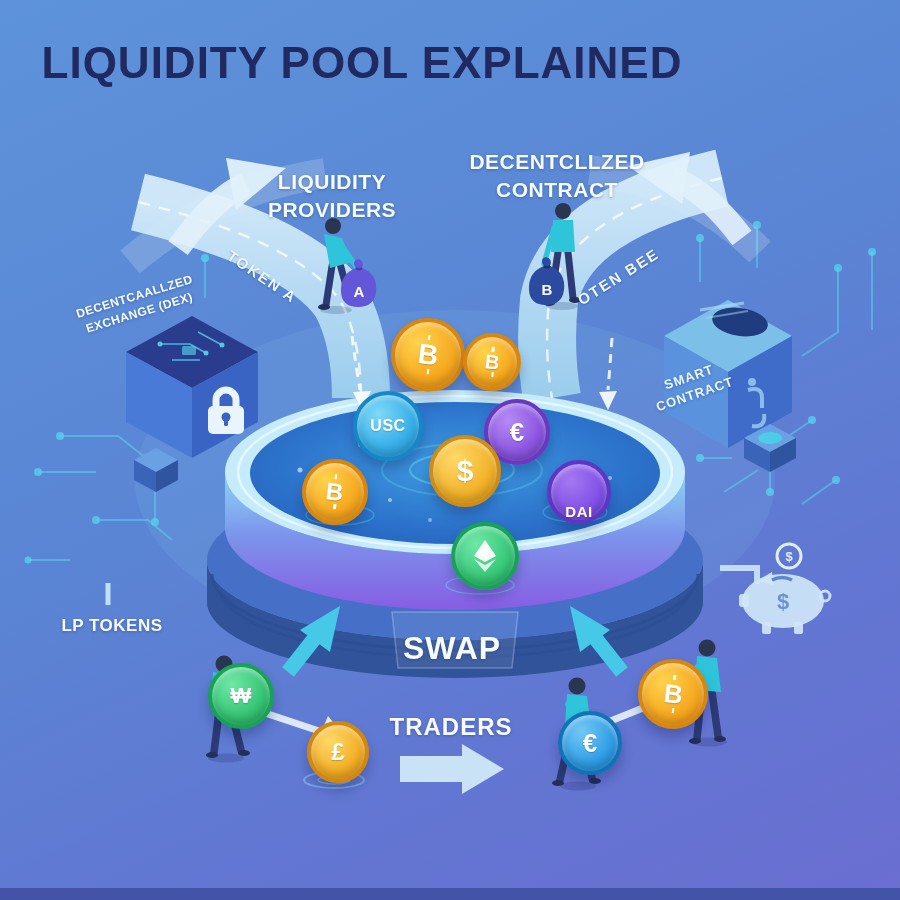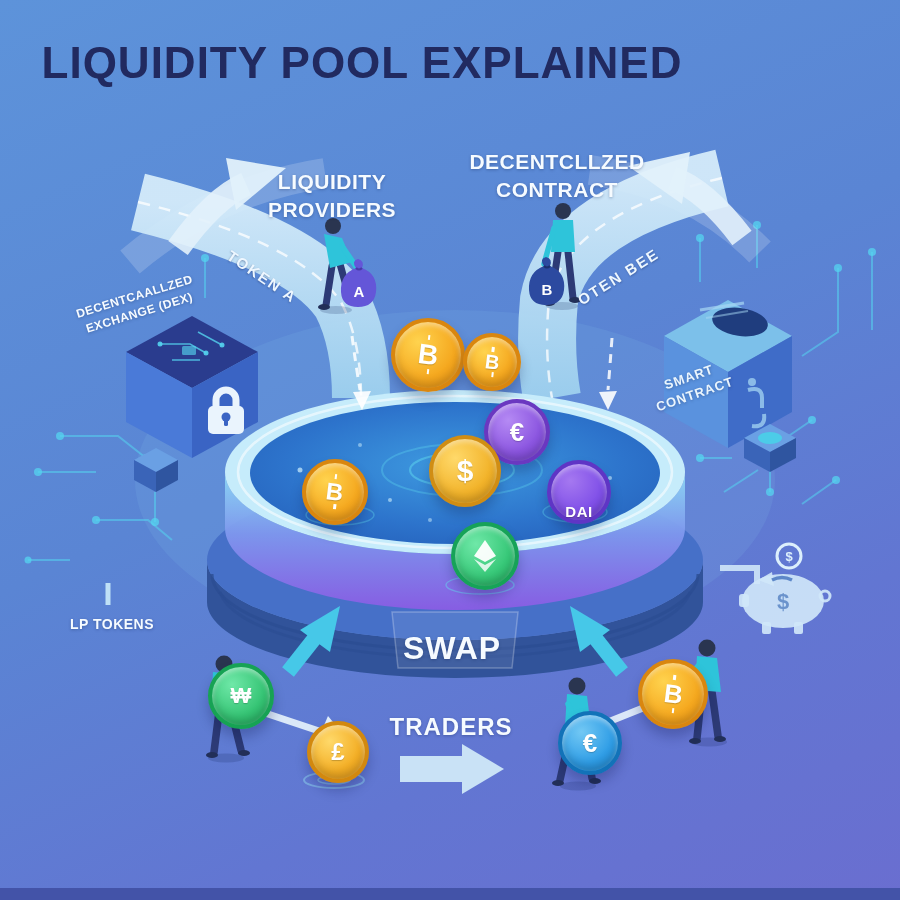--- a/index.html
+++ b/index.html
@@ -321,30 +321,33 @@
 <div class="abs road-label z3" style="left:222px;top:268px;transform:rotate(34deg);">TOKEN A</div>
 <div class="abs road-label z3" style="left:572px;top:268px;transform:rotate(-32deg);">OTEN BEE</div>
 
 <div class="abs lbl z3" style="left:612px;top:368px;width:160px;font-size:13px;line-height:1.4;letter-spacing:1px;transform:rotate(-19deg);color:#eaf5fd;">
   <div>SMART</div>
   <div>CONTRACT</div>
 </div>
 
 <div class="abs lbl z6" style="left:352px;top:630px;width:200px;font-size:32px;letter-spacing:1px;">SWAP</div>
 <div class="abs lbl z6" style="left:351px;top:713px;width:200px;font-size:24px;letter-spacing:1px;">TRADERS</div>
-<div class="abs lbl z3" style="left:22px;top:616px;width:180px;font-size:14px;">LP TOKENS</div>
+<div class="abs lbl z3" style="left:22px;top:616px;width:180px;font-size:17px;">LP TOKENS</div>
 
 <div class="coin btc" style="left:391px;top:318px;width:66px;height:66px;background:radial-gradient(circle at 35% 30%,#ffd34e,#f5a81f 60%,#ec9212);border:4px solid #d9860f;">
       <span class="glyph" style="font-size:28px;">B</span>
     </div>
 
 <div class="coin btc" style="left:463px;top:333px;width:50px;height:50px;background:radial-gradient(circle at 35% 30%,#ffd34e,#f5a81f 60%,#ec9212);border:4px solid #d9860f;">
       <span class="glyph" style="font-size:20px;">B</span>
     </div>
 
+<div class="coin" style="left:353px;top:391px;width:62px;height:62px;background:radial-gradient(circle at 35% 30%,#7fd8f8,#35aee8 60%,#2492d4);border:4px solid #1487c8;">
+      <span class="glyph" style="font-size:16px;letter-spacing:.5px;">USC</span>
+    </div>
 
 <div class="coin" style="left:484px;top:399px;width:58px;height:58px;background:radial-gradient(circle at 35% 30%,#b58af4,#8b55e0 60%,#7340cc);border:4px solid #6a38c0;">
       <span class="glyph" style="font-size:26px;">€</span>
     </div>
 
 <div class="coin" style="left:429px;top:435px;width:64px;height:64px;background:radial-gradient(circle at 35% 30%,#ffd96a,#f2b32a 60%,#e09a18);border:4px solid #d08d14;">
       <span class="glyph" style="font-size:30px;">$</span>
     </div>
 
 <div class="coin btc" style="left:302px;top:459px;width:58px;height:58px;background:radial-gradient(circle at 35% 30%,#ffd34e,#f5a81f 60%,#ec9212);border:4px solid #d9860f;">

